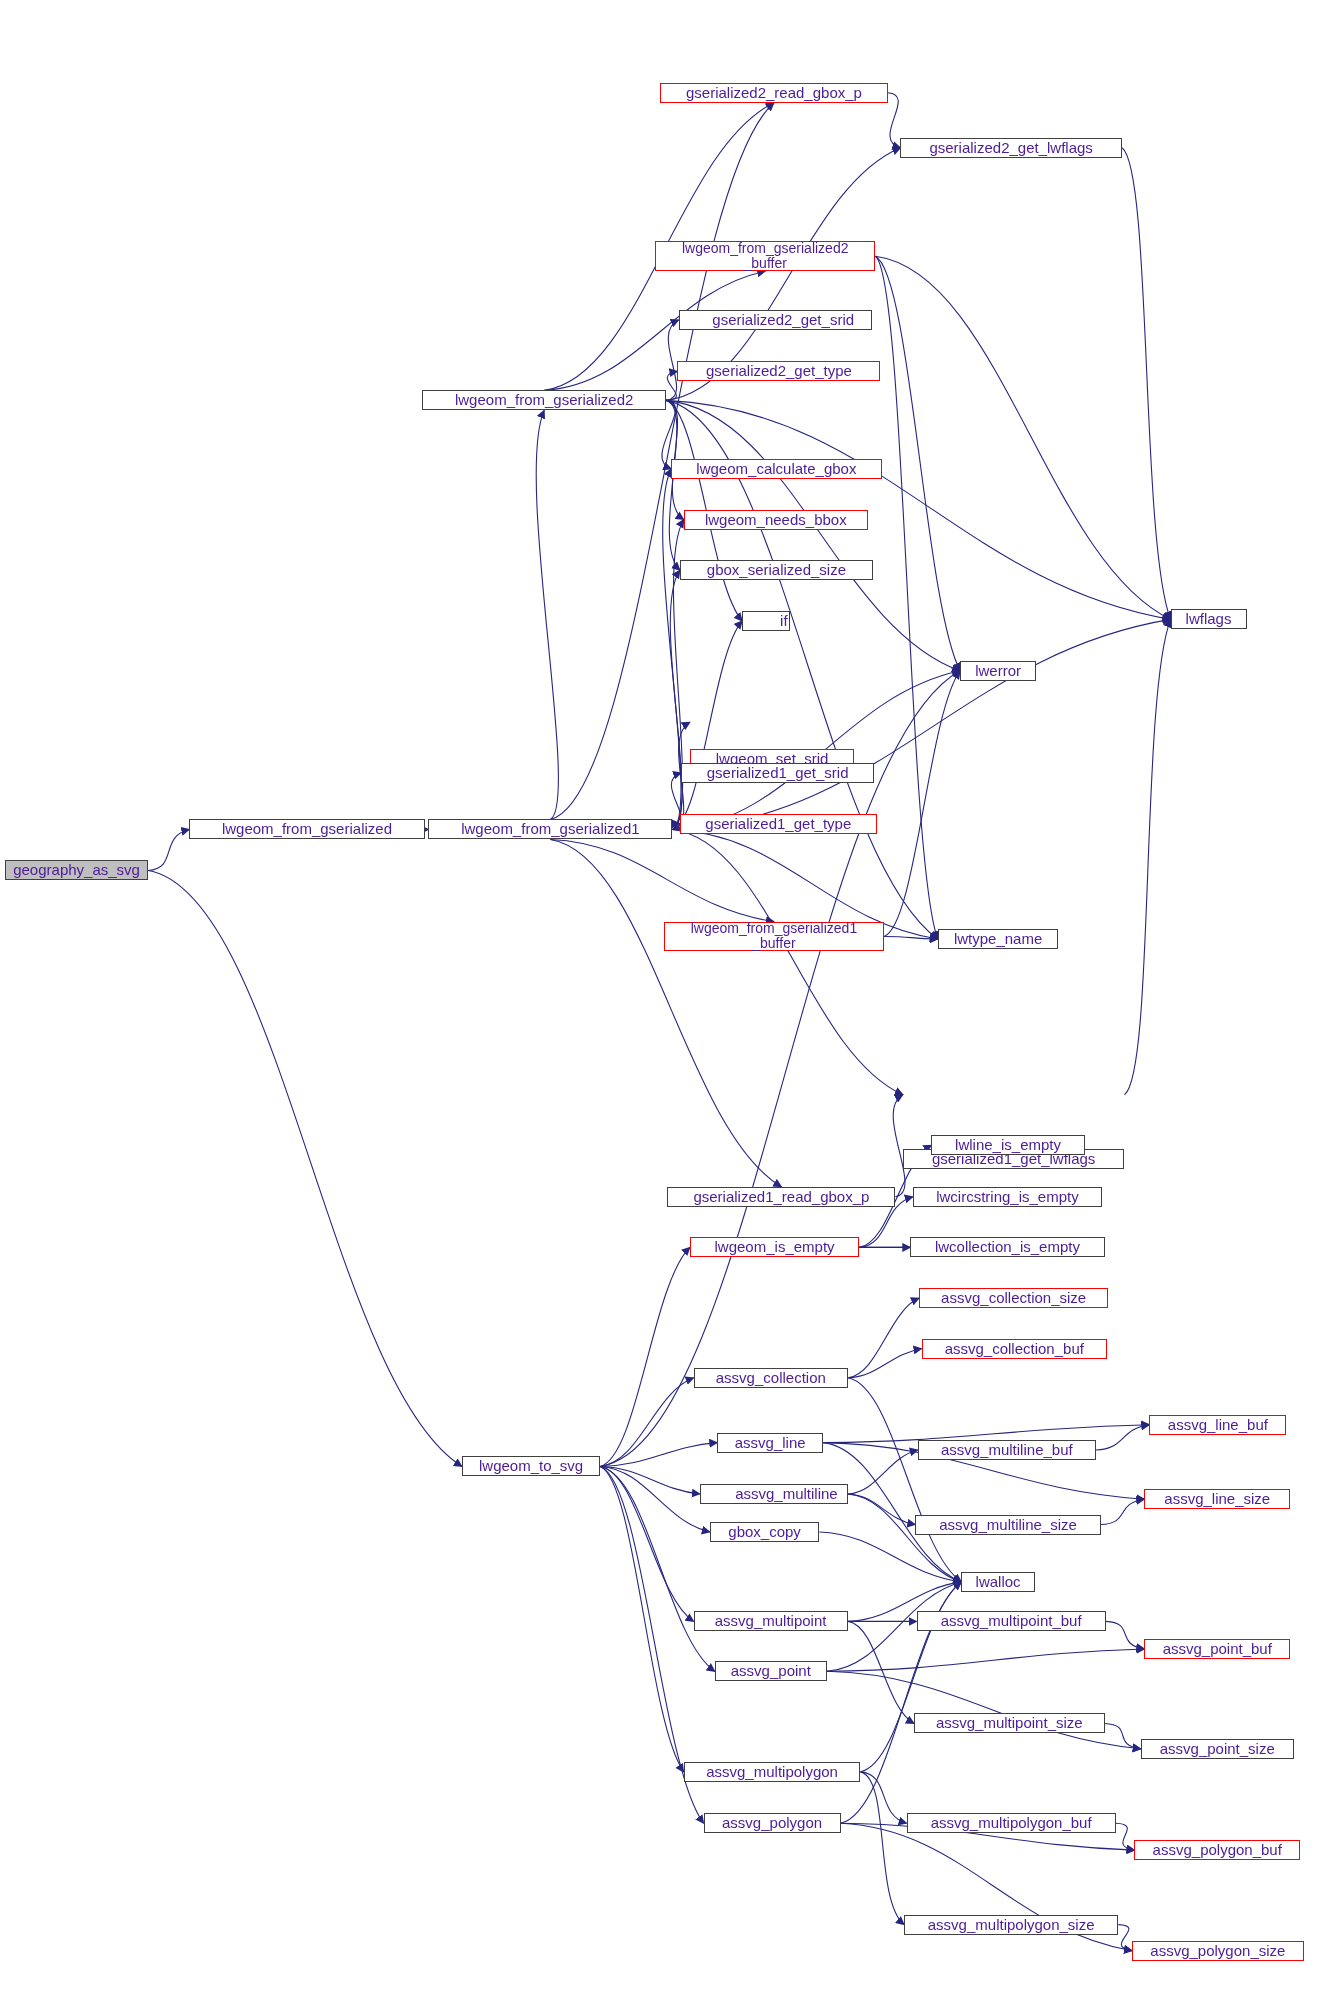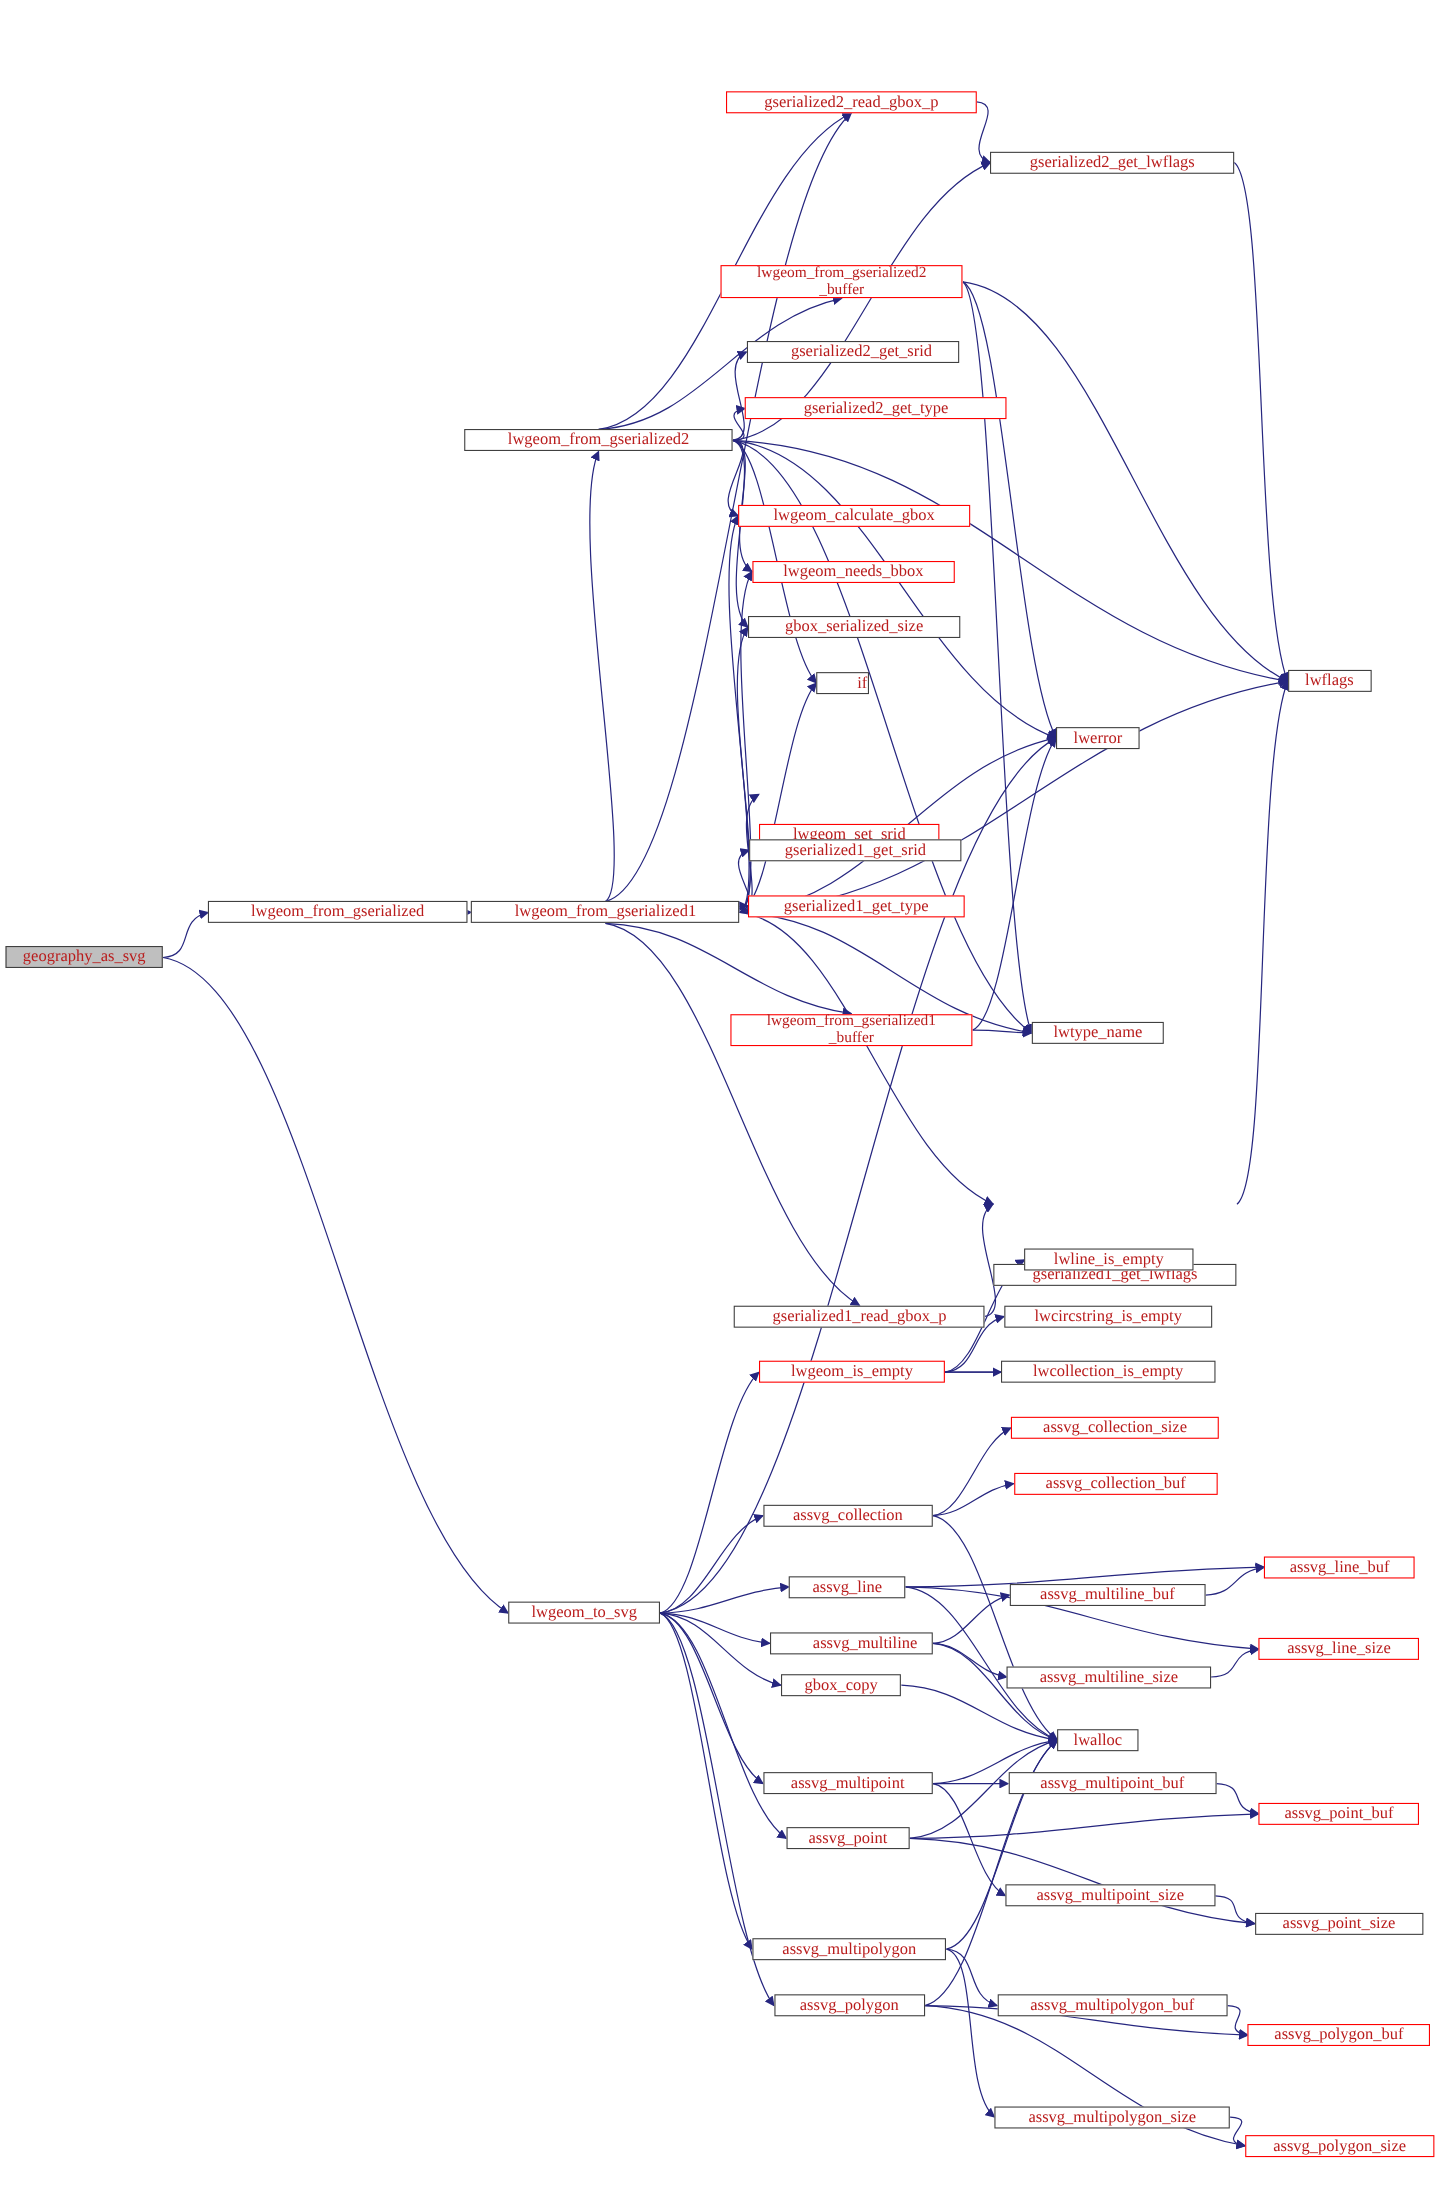--- a/index.html
+++ b/index.html
@@ -8,27 +8,26 @@
   svg#edges{position:absolute;left:0;top:0;width:1320px;height:2004px;}
   .node{
     position:absolute;
     box-sizing:border-box;
     display:flex;
     align-items:center;
     justify-content:center;
     text-align:center;
     background:#ffffff;
     border:1px solid #404040;
-    color:#b91c1c;
+    color:#4c1d95;
     font-size:15px;
     line-height:16px;
     letter-spacing:0px;
     white-space:pre;
     z-index:5;
-    font-family:Liberation Serif, serif;
   }
   .node.red{border:1.5px solid #ff0000;}
   .node.current{background:#bfbfbf;border:1px solid #404040;}
 </style>
 </head>
 <body>
 
 <div id="graph-root">
   <svg id="edges" viewBox="0 0 1320 2004" preserveAspectRatio="none">
     <defs>
@@ -123,21 +122,21 @@
   <div id="node-layer">
       <div class="node current" style="left: 4.98113px; top: 860.454px; width: 143.208px; height: 20px;">geography_as_svg</div>
       <div class="node" style="left: 189.283px; top: 819.48px; width: 235.358px; height: 20px;">lwgeom_from_gserialized</div>
       <div class="node" style="left: 428.377px; top: 819.48px; width: 244.075px; height: 20px;">lwgeom_from_gserialized1</div>
       <div class="node" style="left: 422.151px; top: 390.37px; width: 244.075px; height: 20px;">lwgeom_from_gserialized2</div>
       <div class="node red" style="left: 660px; top: 82.6929px; width: 227.887px; height: 20px;">gserialized2_read_gbox_p</div>
       <div class="node" style="left: 900.34px; top: 137.822px; width: 221.66px; height: 20px;">gserialized2_get_lwflags</div>
       <div class="node red" style="left: 655.019px; top: 241.374px; width: 220.415px; height: 29.7993px; line-height: 15px; font-size: 14px;">lwgeom_from_gserialized2
 _buffer</div>
       <div class="node" style="left: 678.679px; top: 309.912px; width: 193.019px; height: 20px; padding-left: 16px;">gserialized2_get_srid</div>
-      <div class="node red" style="left: 677.434px; top: 361.316px; width: 238px; height: 20px;">gserialized2_get_type</div>
+      <div class="node red" style="left: 677.434px; top: 361.316px; width: 203px; height: 20px;">gserialized2_get_type</div>
       <div class="node red" style="left: 671.208px; top: 458.909px; width: 210.453px; height: 20px;">lwgeom_calculate_gbox</div>
       <div class="node red" style="left: 683.66px; top: 509.567px; width: 184.302px; height: 20px;">lwgeom_needs_bbox</div>
       <div class="node" style="left: 679.925px; top: 560.226px; width: 193.019px; height: 20px;">gbox_serialized_size</div>
       <div class="node" style="left: 742.189px; top: 610.885px; width: 47.3208px; height: 20px; padding-left: 36px;">if</div>
       <div class="node" style="left: 960.113px; top: 660.799px; width: 75.9623px; height: 20px;">lwerror</div>
       <div class="node" style="left: 1170.57px; top: 609.395px; width: 75.9623px; height: 20px;">lwflags</div>
       <div class="node red" style="left: 689.887px; top: 749px; width: 164.377px; height: 20px;">lwgeom_set_srid</div>
       <div class="node" style="left: 681.17px; top: 762.861px; width: 193.019px; height: 20px;">gserialized1_get_srid</div>
       <div class="node red" style="left: 679.925px; top: 813.52px; width: 196.755px; height: 20px;">gserialized1_get_type</div>
       <div class="node red" style="left: 663.736px; top: 921.542px; width: 220.415px; height: 29.7993px; line-height: 15px; font-size: 14px;">lwgeom_from_gserialized1

